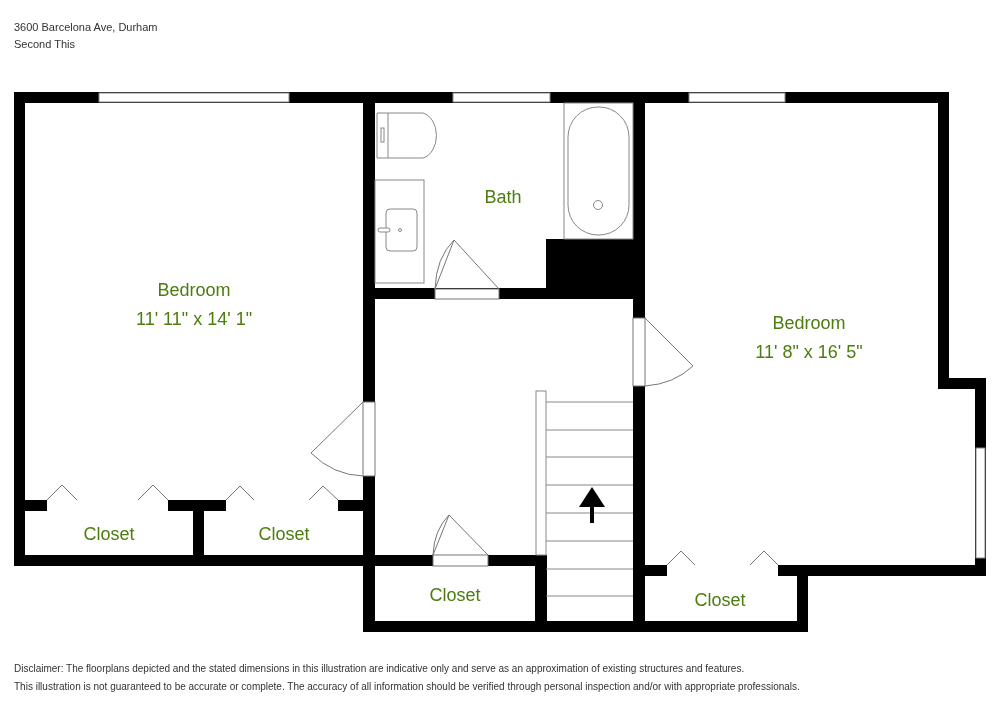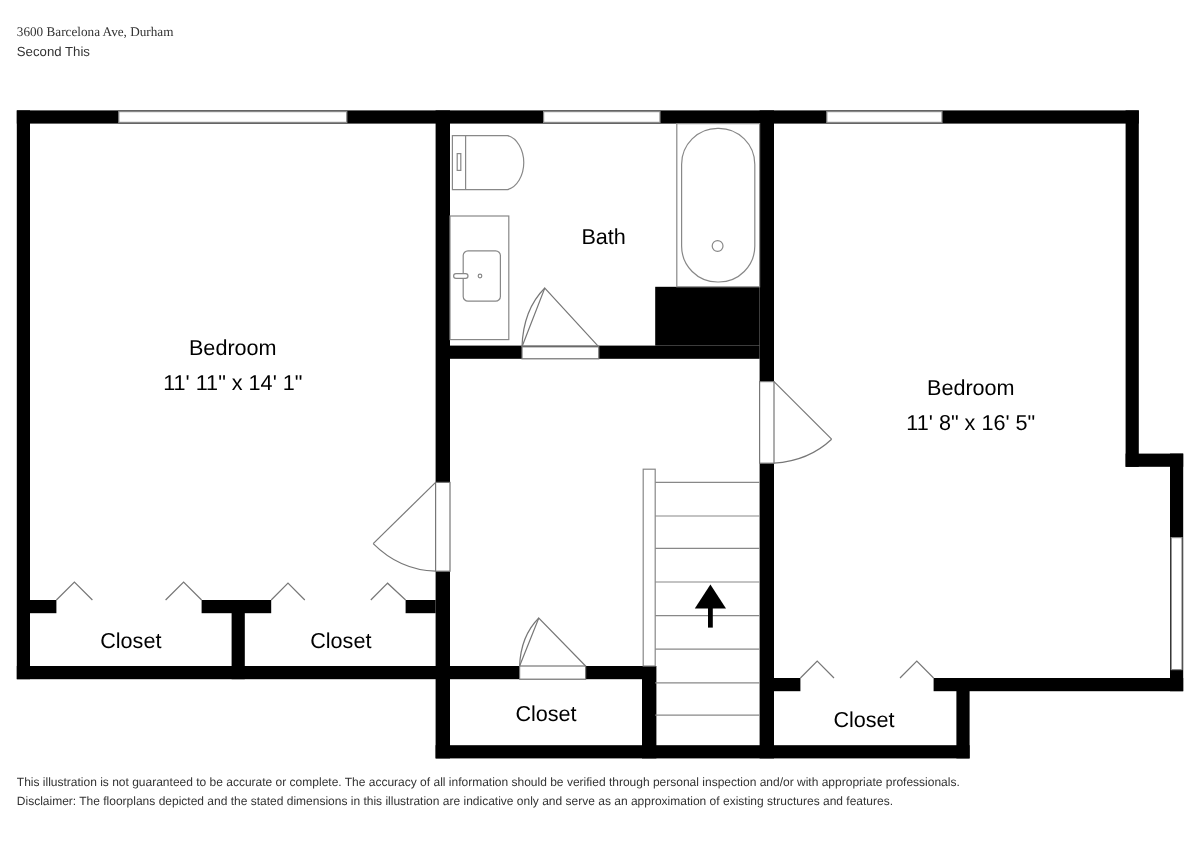--- a/index.html
+++ b/index.html
@@ -1,25 +1,25 @@
 <!DOCTYPE html>
 <html><head>
 <meta charset="utf-8">
 <style>
   html, body { margin: 0; padding: 0; background: #ffffff; }
   body { width: 1000px; height: 707px; position: relative; overflow: hidden;
          font-family: "Liberation Sans", "DejaVu Sans", sans-serif; color: #222; }
   .hdr { position: absolute; left: 14px; font-size: 11px; color: #333; }
-  .hdr.addr { top: 21px; font-family: Liberation Serif, serif; }
+  .hdr.addr { top: 21px; }
   .hdr.floor { top: 38px; }
   .disc { position: absolute; left: 14px; font-size: 10px; color: #333; white-space: nowrap; }
   .disc.l1 { top: 663px; }
-  .disc.l2 { top: 647px; }
+  .disc.l2 { top: 681px; }
   svg.plan { position: absolute; left: 0; top: 0; }
-  .room-label { position: absolute; text-align: center; font-size: 18px; color: #000000; white-space: nowrap;
+  .room-label { position: absolute; text-align: center; font-size: 18px; color: #4d7c0f; white-space: nowrap;
                 transform: translateX(-50%); line-height: 1.6; }
   .room-dim { display: block; }
 </style>
 </head>
 <body>
 
 <div class="hdr addr">3600 Barcelona Ave, Durham</div>
 <div class="hdr floor">Second This</div>
 
 <svg class="plan" width="1000" height="707" viewBox="0 0 1000 707">

